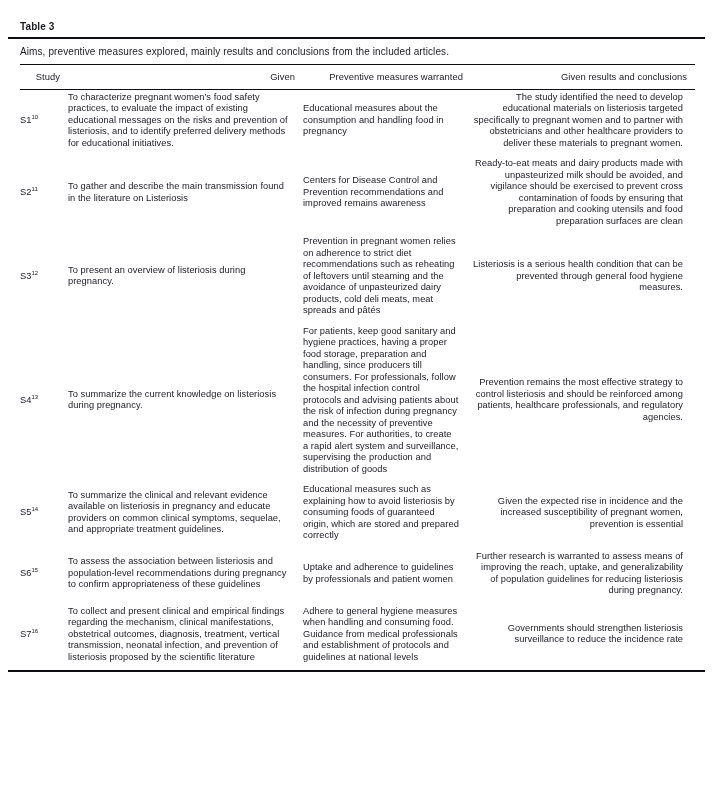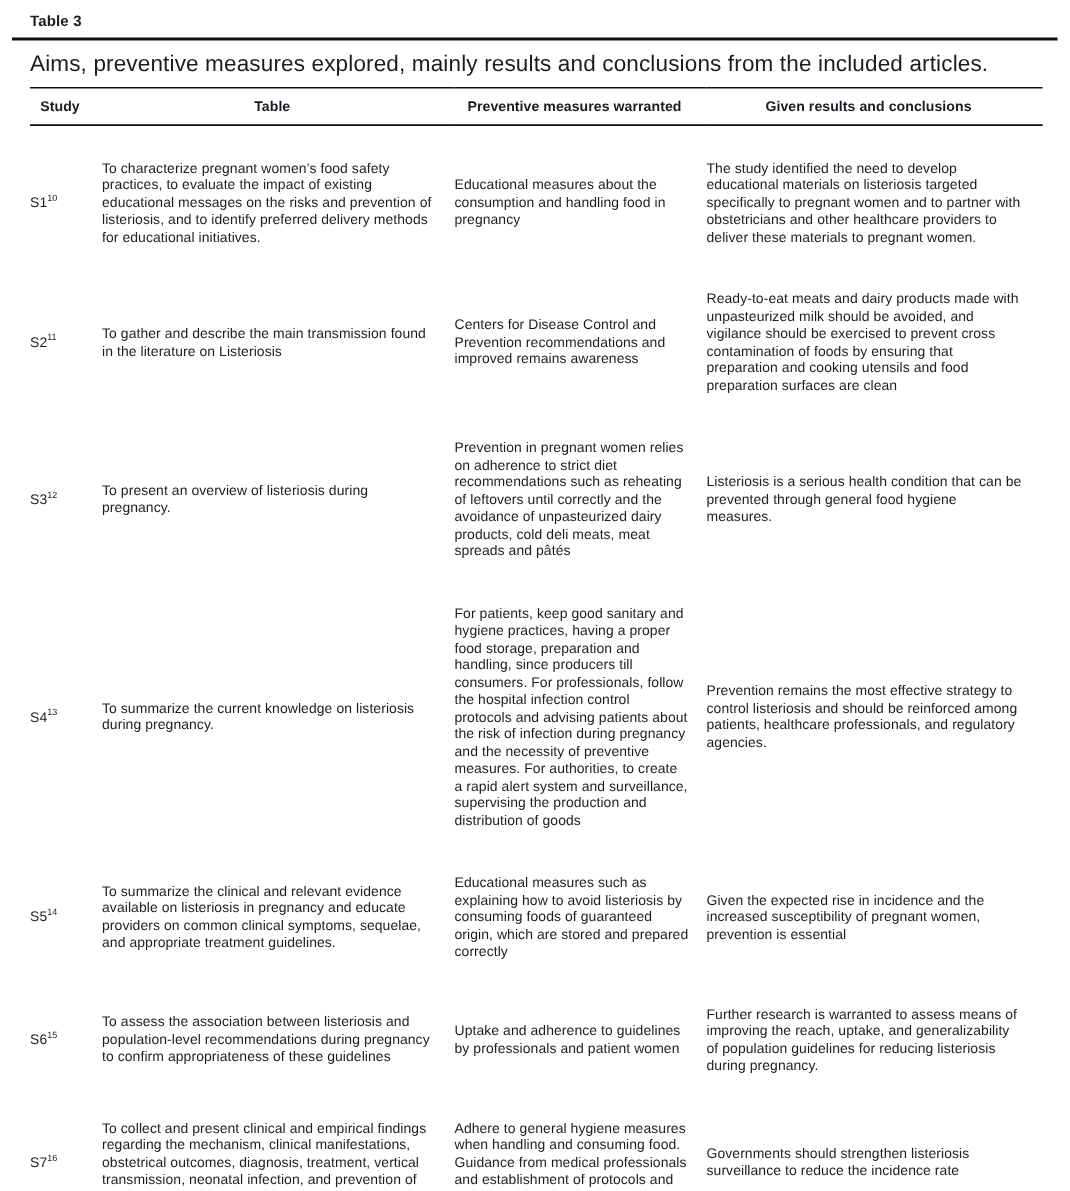--- a/index.html
+++ b/index.html
@@ -16,59 +16,59 @@
   }
   .page {
     box-sizing: border-box;
     width: 713px;
     min-height: 794px;
     padding: 7px 18px 6px 20px;
   }
   .table-label {
     font-size: 10px;
     font-weight: bold;
-    margin: 2px 0 5px 0;
+    margin: 14px 0 5px 0;
     letter-spacing: 0.1px;
   }
   .rule-thick {
     border-top: 2px solid #0d0d12;
     margin-left: -12px;
     margin-right: -10px;
   }
   .caption {
-    font-size: 15px;
+    font-size: 10px;
     margin: 7px 0 7px 0;
     letter-spacing: 0.1px;
   }
   table.data {
     width: 100%;
     border-collapse: collapse;
     table-layout: fixed;
     font-size: 9.3px;
     line-height: 11.5px;
     letter-spacing: 0.05px;
   }
   table.data th {
-    text-align: center;
+    text-align: right;
     vertical-align: middle;
     font-size: 9.4px;
-    font-weight: bold;
+    font-weight: normal;
     padding: 6px 8px 6px 0;
     border-top: 1px solid #0d0d12;
     border-bottom: 1.5px solid #0d0d12;
   }
   table.data td {
     vertical-align: middle;
-    padding: 23px 12px 7px 0;
+    padding: 2px 12px 7px 0;
   }
   col.w-study { width: 48px; }
   col.w-aims  { width: 235px; }
   col.w-prev  { width: 168px; }
   col.w-res   { width: 224px; }
-  td.c-res { padding-right: 2px; }
+  td.c-res { padding-right: 2px; text-align: right; }
   sup.ref {
     font-size: 6px;
     line-height: 0;
     vertical-align: super;
     letter-spacing: 0;
   }
 </style>
 </head>
 <body>
 
@@ -81,21 +81,21 @@
   <table class="data">
     <colgroup>
       <col class="w-study">
       <col class="w-aims">
       <col class="w-prev">
       <col class="w-res">
     </colgroup>
     <thead>
       <tr>
         <th>Study</th>
-        <th>Table</th>
+        <th>Given</th>
         <th>Preventive measures warranted</th>
         <th>Given results and conclusions</th>
       </tr>
     </thead>
     <tbody>
 
       <tr>
         <td class="c-study"><span>S1</span><sup class="ref">10</sup></td>
         <td class="c-aims">To characterize pregnant women’s food safety practices, to evaluate the impact of existing educational messages on the risks and prevention of listeriosis, and to identify preferred delivery methods for educational initiatives.</td>
         <td class="c-prev">Educational measures about the consumption and handling food in pregnancy</td>
@@ -105,21 +105,21 @@
       <tr>
         <td class="c-study"><span>S2</span><sup class="ref">11</sup></td>
         <td class="c-aims">To gather and describe the main transmission found in the literature on Listeriosis</td>
         <td class="c-prev">Centers for Disease Control and Prevention recommendations and improved remains awareness</td>
         <td class="c-res">Ready-to-eat meats and dairy products made with unpasteurized milk should be avoided, and vigilance should be exercised to prevent cross contamination of foods by ensuring that preparation and cooking utensils and food preparation surfaces are clean</td>
       </tr>
 
       <tr>
         <td class="c-study"><span>S3</span><sup class="ref">12</sup></td>
         <td class="c-aims">To present an overview of listeriosis during pregnancy.</td>
-        <td class="c-prev">Prevention in pregnant women relies on adherence to strict diet recommendations such as reheating of leftovers until correctly and the avoidance of unpasteurized dairy products, cold deli meats, meat spreads and pâtés</td>
+        <td class="c-prev">Prevention in pregnant women relies on adherence to strict diet recommendations such as reheating of leftovers until steaming and the avoidance of unpasteurized dairy products, cold deli meats, meat spreads and pâtés</td>
         <td class="c-res">Listeriosis is a serious health condition that can be prevented through general food hygiene measures.</td>
       </tr>
 
       <tr>
         <td class="c-study"><span>S4</span><sup class="ref">13</sup></td>
         <td class="c-aims">To summarize the current knowledge on listeriosis during pregnancy.</td>
         <td class="c-prev">For patients, keep good sanitary and hygiene practices, having a proper food storage, preparation and handling, since producers till consumers. For professionals, follow the hospital infection control protocols and advising patients about the risk of infection during pregnancy and the necessity of preventive measures. For authorities, to create a rapid alert system and surveillance, supervising the production and distribution of goods</td>
         <td class="c-res">Prevention remains the most effective strategy to control listeriosis and should be reinforced among patients, healthcare professionals, and regulatory agencies.</td>
       </tr>
 

